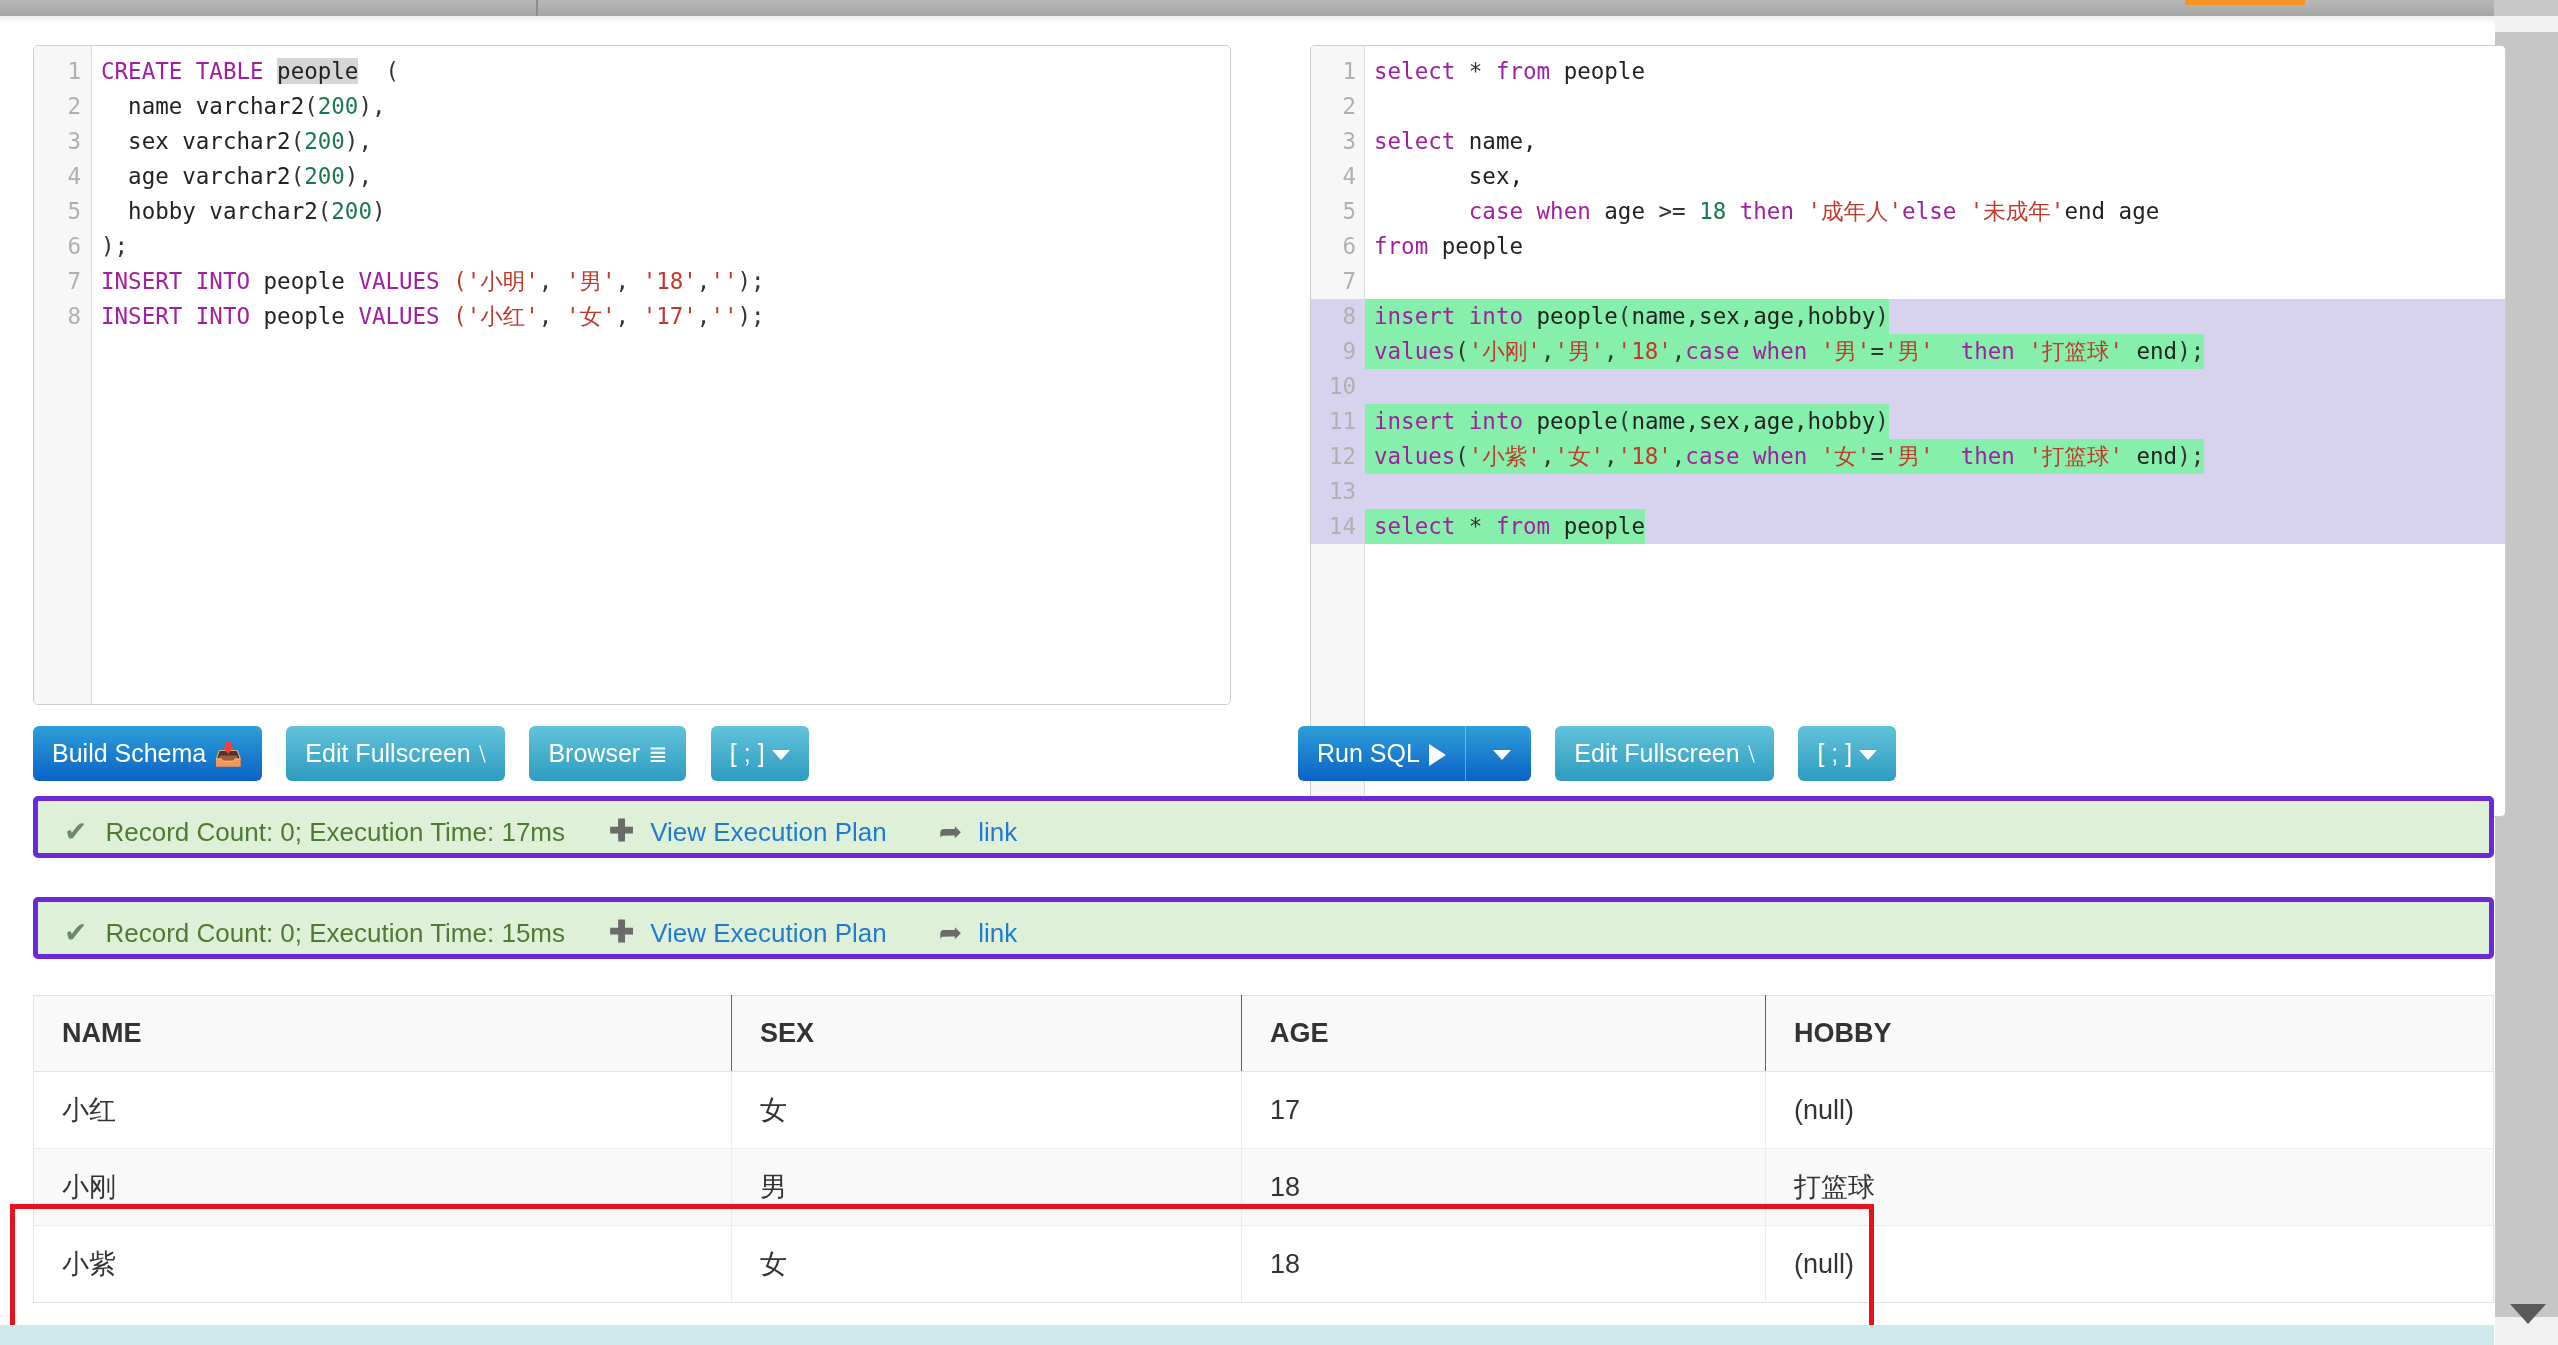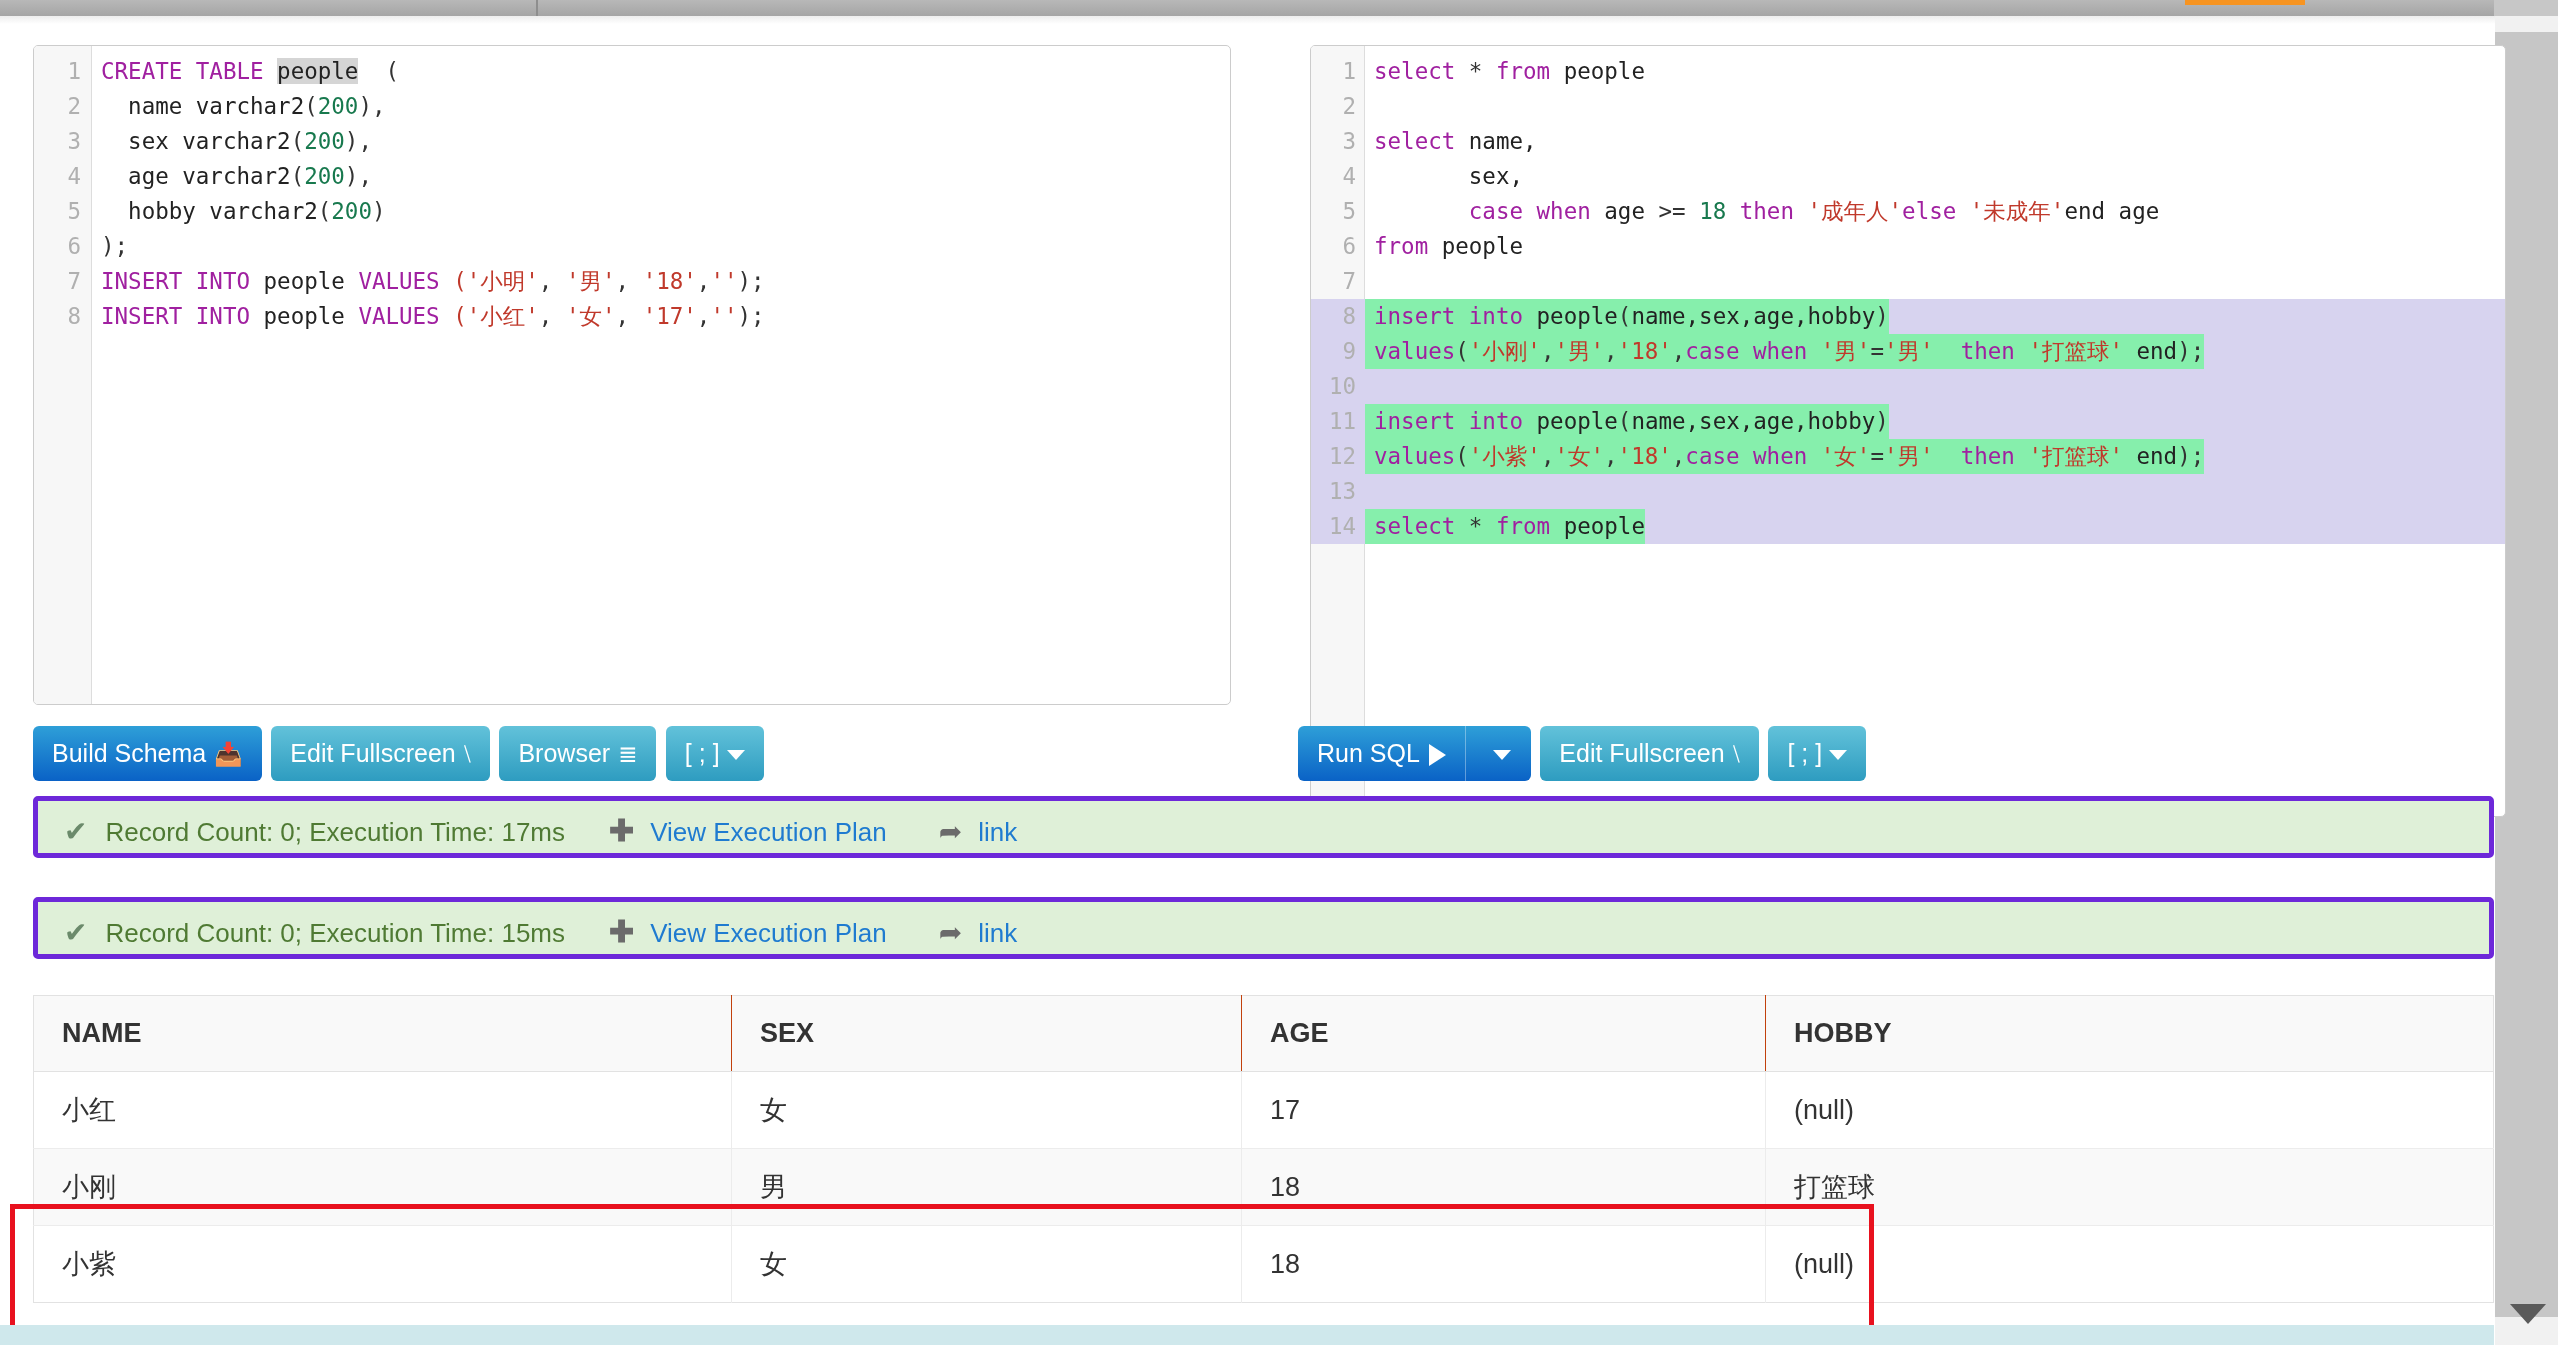--- a/index.html
+++ b/index.html
@@ -99,21 +99,21 @@
   .punct{ color:#333; }
 
   
   .btnrow{ position:absolute; }
   #left-btnrow { left:33px;  top:702px; }
   #right-btnrow{ left:1298px; top:702px; }
 
   .btn{
     display:inline-block; vertical-align:top;
     height:55px; line-height:53px;
-    padding:0 19px; margin-right:5px;
+    padding:0 19px; margin-right:20px;
     border:none; border-radius:6px;
     color:#fff; font-size:25px; font-family:"Liberation Sans", sans-serif;
     cursor:pointer; white-space:nowrap;
   }
   .btn-primary{ background:linear-gradient(#2e9fd8,#0a62c6); }
   .btn-info   { background:linear-gradient(#62c2da,#2e9cc0); }
   .btn .gi{ font-size:23px; margin-left:8px; }
   .btn-split-main{ border-top-right-radius:0; border-bottom-right-radius:0; margin-right:0;}
   .btn-split-caret{
     border-top-left-radius:0; border-bottom-left-radius:0;

